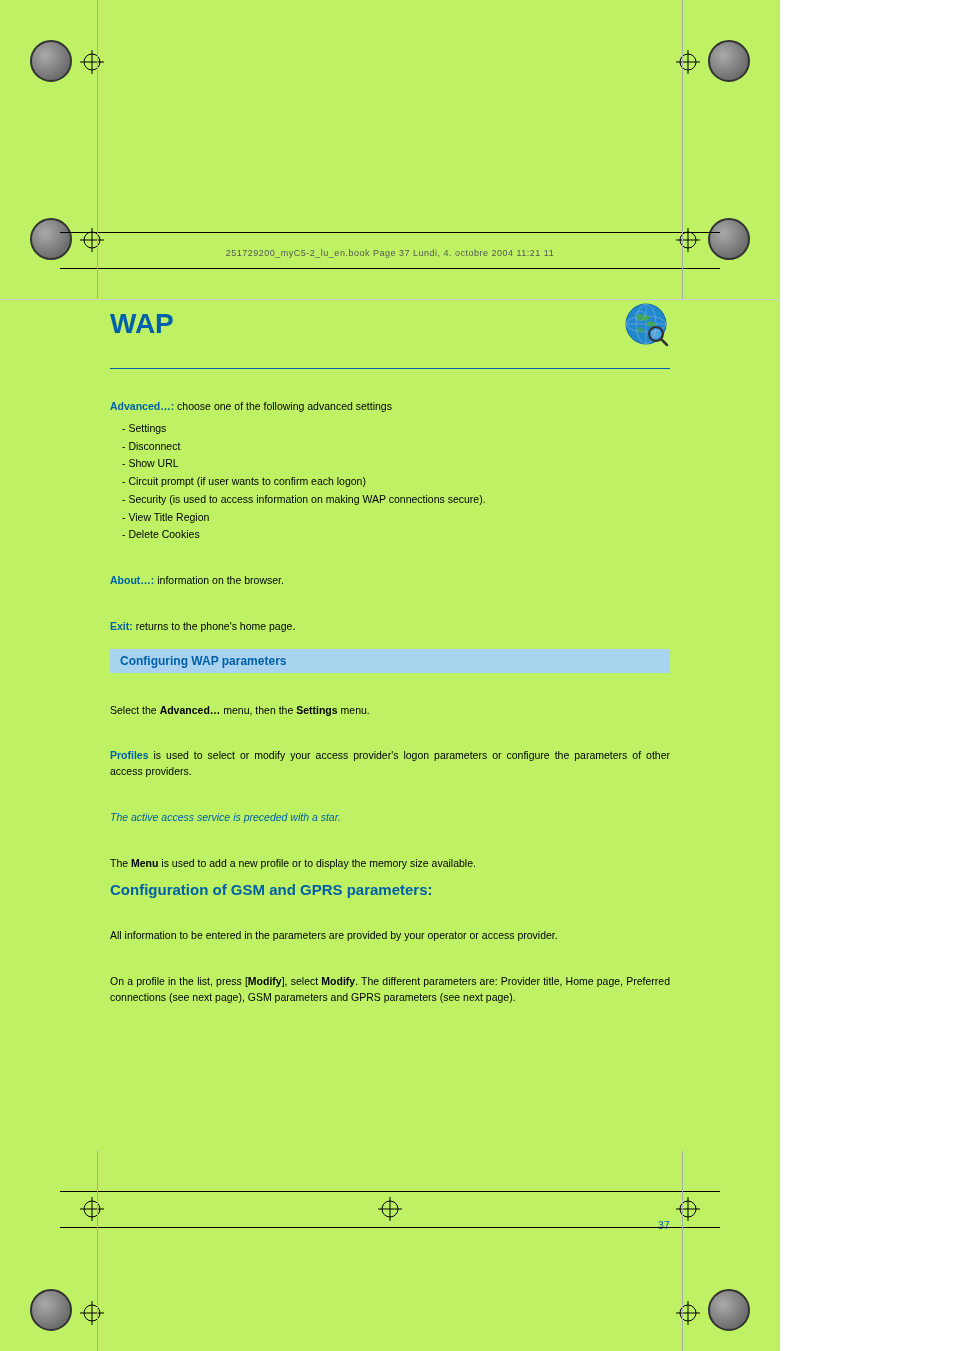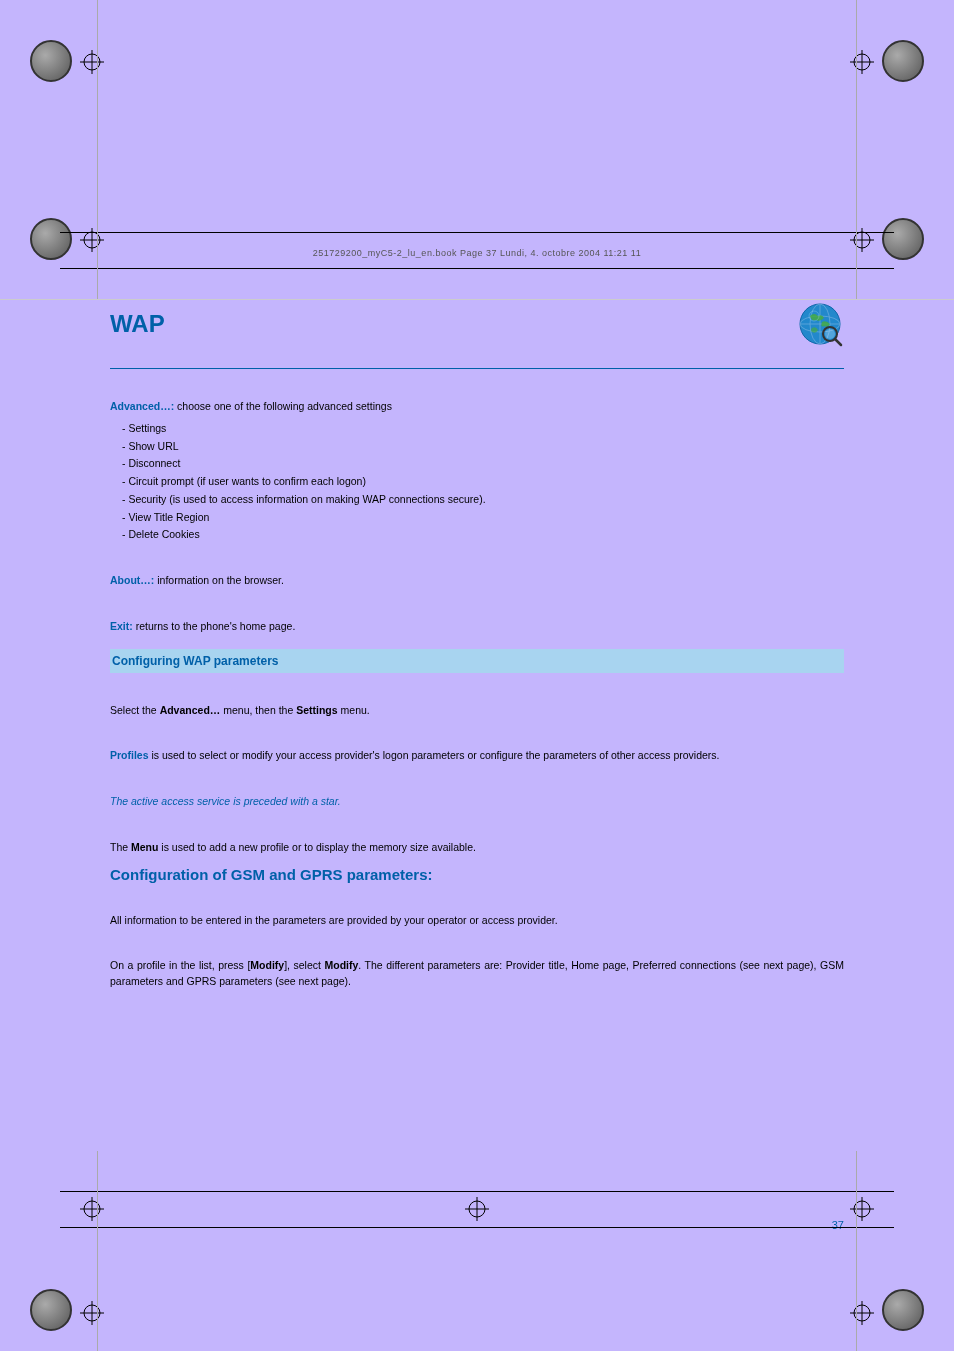--- a/index.html
+++ b/index.html
@@ -8,24 +8,24 @@
       width: 954px;
       min-height: 1351px;
       background: #ffffff;
       font-family: Arial, Helvetica, sans-serif;
       font-size: 11px;
       color: #000000;
       position: relative;
     }
 
     .page-container {
-      width: 954px;
+      width: 780px;
       min-height: 1351px;
       position: relative;
-      background: #c4b5fd;
+      background: #bef264;
       text-decoration: underline;
     }
 
     
     .printer-marks-area {
       position: relative;
       height: 300px;
       border-bottom: 1px solid #ccc;
     }
 
@@ -91,21 +91,21 @@
       font-weight: bold;
       color: #0060a8;
       margin-bottom: 16px;
       padding-bottom: 4px;
       display: flex;
       align-items: center;
       gap: 16px;
     }
 
     .wap-title-text {
-      font-size: 24px;
+      font-size: 28px;
       font-weight: bold;
       color: #0060a8;
     }
 
     
     .globe-icon {
       width: 48px;
       height: 48px;
       position: relative;
       margin-left: auto;
@@ -159,21 +159,21 @@
     .list-item::before {
       content: '- ';
     }
 
     
     .section-bar {
       background: #a8d4f0;
       color: #0060a8;
       font-size: 12px;
       font-weight: bold;
-      padding: 5px 2px;
+      padding: 5px 10px;
       margin: 14px 0 10px 0;
     }
 
     .subsection-heading {
       color: #0060a8;
       font-weight: bold;
       font-size: 15px;
       margin-top: 10px;
       margin-bottom: 4px;
     }
@@ -302,22 +302,22 @@
           <circle cx="34" cy="34" r="5" fill="rgba(200,230,255,0.3)"></circle>
         </svg>
       </div>
     </div>
 
     <div class="title-divider"></div>
 
     <p class="body-text"><span class="text-blue-bold">Advanced…:</span> choose one of the following advanced settings</p>
 
     <div class="list-item">Settings</div>
+    <div class="list-item">Disconnect</div>
     <div class="list-item">Show URL</div>
-    <div class="list-item">Disconnect</div>
     <div class="list-item">Circuit prompt (if user wants to confirm each logon)</div>
     <div class="list-item">Security (is used to access information on making WAP connections secure).</div>
     <div class="list-item">View Title Region</div>
     <div class="list-item">Delete Cookies</div>
 
     <p class="body-text"><span class="text-blue-bold">About…:</span> information on the browser.</p>
 
     <p class="body-text"><span class="text-blue-bold">Exit:</span> returns to the phone's home page.</p>
 
     <div class="section-bar">Configuring WAP parameters</div>

